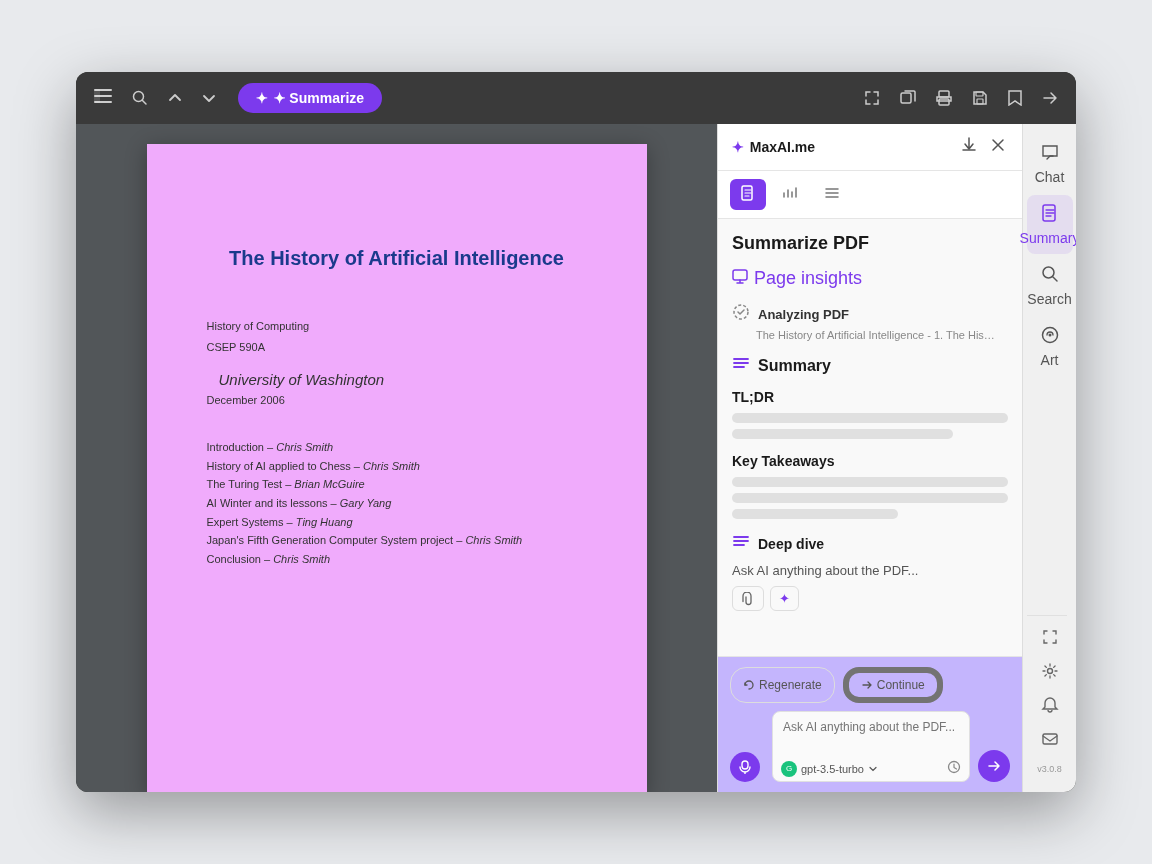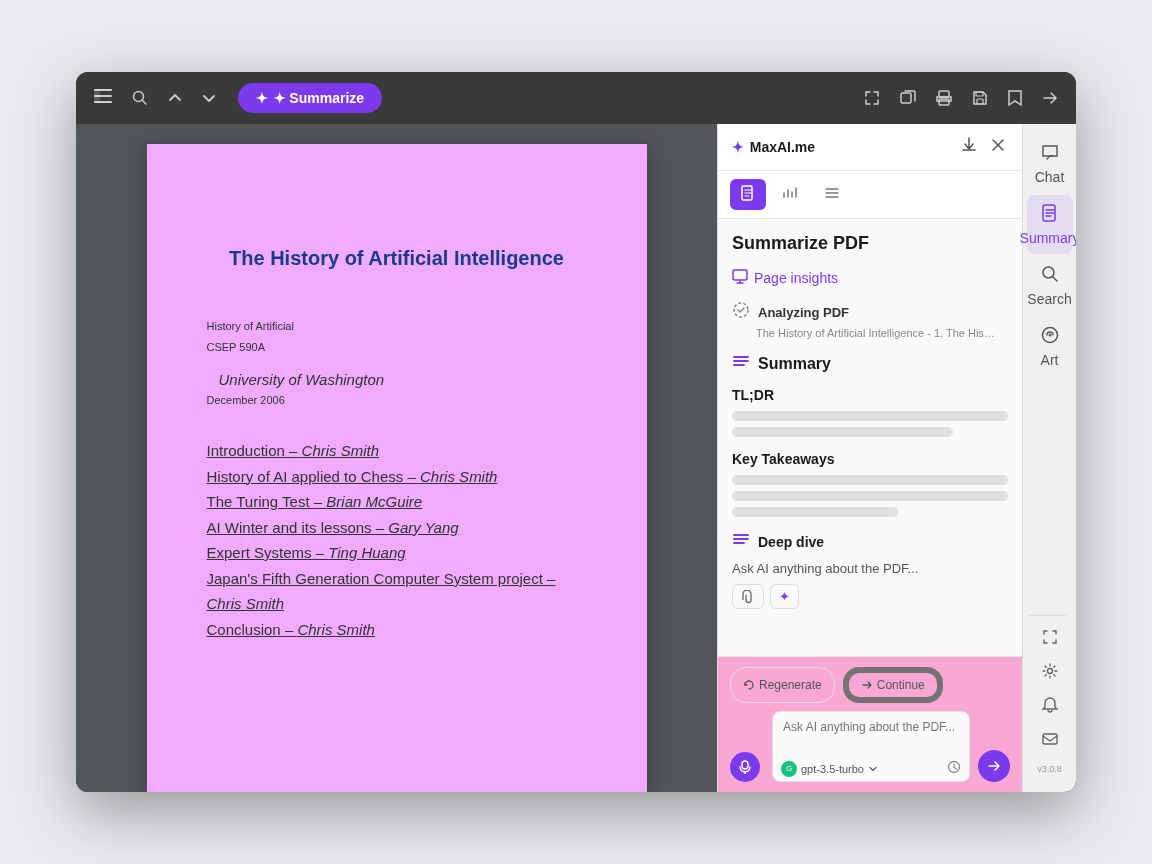--- a/index.html
+++ b/index.html
@@ -100,24 +100,23 @@
       font-style: italic;
       font-size: 15px;
       color: #333;
       line-height: 1.5;
       margin-left: 12px;
     }
     .pdf-section {
       margin-top: 30px;
     }
     .pdf-toc-item {
-      font-size: 15px;
+      font-size: 11px;
       color: #333;
       line-height: 1.7;
-      text-decoration: underline;
     }
     .pdf-toc-em { font-style: italic; }
     
     .right-panel {
       width: 305px;
       background: #f9f9f9;
       display: flex;
       flex-direction: column;
       border-left: 1px solid #ddd;
       flex-shrink: 0;
@@ -187,21 +186,21 @@
       font-size: 18px;
       font-weight: 700;
       color: #1a1a1a;
       margin-bottom: 14px;
     }
     .page-insights-link {
       display: flex;
       align-items: center;
       gap: 6px;
       color: #7c3aed;
-      font-size: 14px;
+      font-size: 18px;
       font-weight: 500;
       margin-bottom: 14px;
       cursor: pointer;
     }
     .analyzing-row {
       display: flex;
       align-items: center;
       gap: 8px;
       margin-bottom: 4px;
     }
@@ -283,21 +282,21 @@
       cursor: pointer;
       font-size: 12px;
       color: #555;
       display: flex;
       align-items: center;
       gap: 4px;
     }
     
     .panel-footer {
       border-top: 1px solid #e5e5e5;
-      background: #f9a8d4;
+      background: #c4b5fd;
       padding: 10px 12px;
       flex-shrink: 0;
     }
     .regen-bar {
       display: flex;
       gap: 8px;
       margin-bottom: 8px;
     }
     .regen-btn {
       background: none;
@@ -527,21 +526,21 @@
     </button>
   </div>
 
   <div class="main">
 
     <div class="pdf-viewer">
       <div class="pdf-page">
         <div style="height:40px;"></div>
         <h1 class="pdf-title">The History of Artificial Intelligence</h1>
         <div style="height:16px;"></div>
-        <p class="pdf-meta">History of Artificial</p>
+        <p class="pdf-meta">History of Computing</p>
         <p class="pdf-meta">CSEP 590A</p>
         <div style="height:10px;"></div>
         <p class="pdf-meta-italic">University of Washington</p>
         <p class="pdf-meta">December 2006</p>
         <div class="pdf-section">
           <p class="pdf-toc-item">Introduction – <em class="pdf-toc-em">Chris Smith</em></p>
           <p class="pdf-toc-item">History of AI applied to Chess – <em class="pdf-toc-em">Chris Smith</em></p>
           <p class="pdf-toc-item">The Turing Test – <em class="pdf-toc-em">Brian McGuire</em></p>
           <p class="pdf-toc-item">AI Winter and its lessons – <em class="pdf-toc-em">Gary Yang</em></p>
           <p class="pdf-toc-item">Expert Systems – <em class="pdf-toc-em">Ting Huang</em></p>

